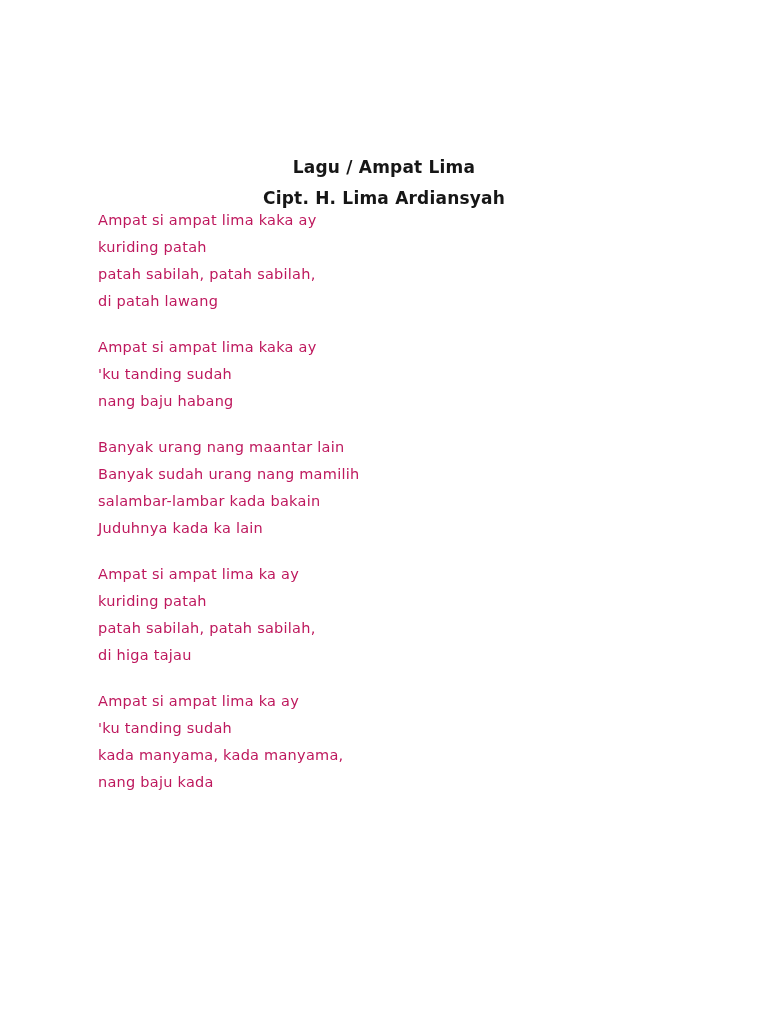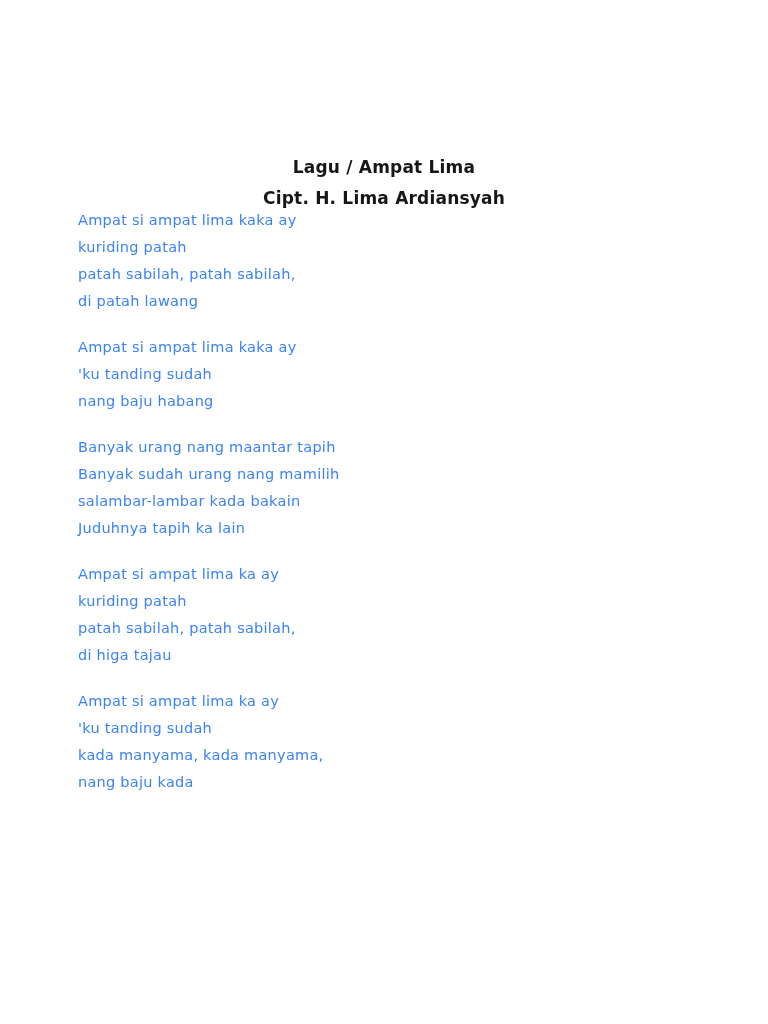--- a/index.html
+++ b/index.html
@@ -26,22 +26,22 @@
   .doc-title,
   .doc-credit {
     font-size: 17px;
     font-weight: 700;
     line-height: 31px;
     letter-spacing: 0.2px;
   }
   .lyrics {
     position: absolute;
     top: 207px;
-    left: 78px;
-    color: #3b82f6;
+    left: 98px;
+    color: #be185d;
     font-size: 14.5px;
     letter-spacing: 0.25px;
   }
   .stanza {
     margin: 0 0 19px 0;
   }
   .lyric-line {
     line-height: 27px;
     white-space: pre;
   }
@@ -65,24 +65,24 @@
       <div class="lyric-line">di patah lawang</div>
     </div>
 
     <div class="stanza">
       <div class="lyric-line">Ampat si ampat lima kaka ay</div>
       <div class="lyric-line">'ku tanding sudah</div>
       <div class="lyric-line">nang baju habang</div>
     </div>
 
     <div class="stanza">
-      <div class="lyric-line">Banyak urang nang maantar tapih</div>
+      <div class="lyric-line">Banyak urang nang maantar lain</div>
       <div class="lyric-line">Banyak sudah urang nang mamilih</div>
       <div class="lyric-line">salambar-lambar kada bakain</div>
-      <div class="lyric-line">Juduhnya tapih ka lain</div>
+      <div class="lyric-line">Juduhnya kada ka lain</div>
     </div>
 
     <div class="stanza">
       <div class="lyric-line">Ampat si ampat lima ka ay</div>
       <div class="lyric-line">kuriding patah</div>
       <div class="lyric-line">patah sabilah, patah sabilah,</div>
       <div class="lyric-line">di higa tajau</div>
     </div>
 
     <div class="stanza">

